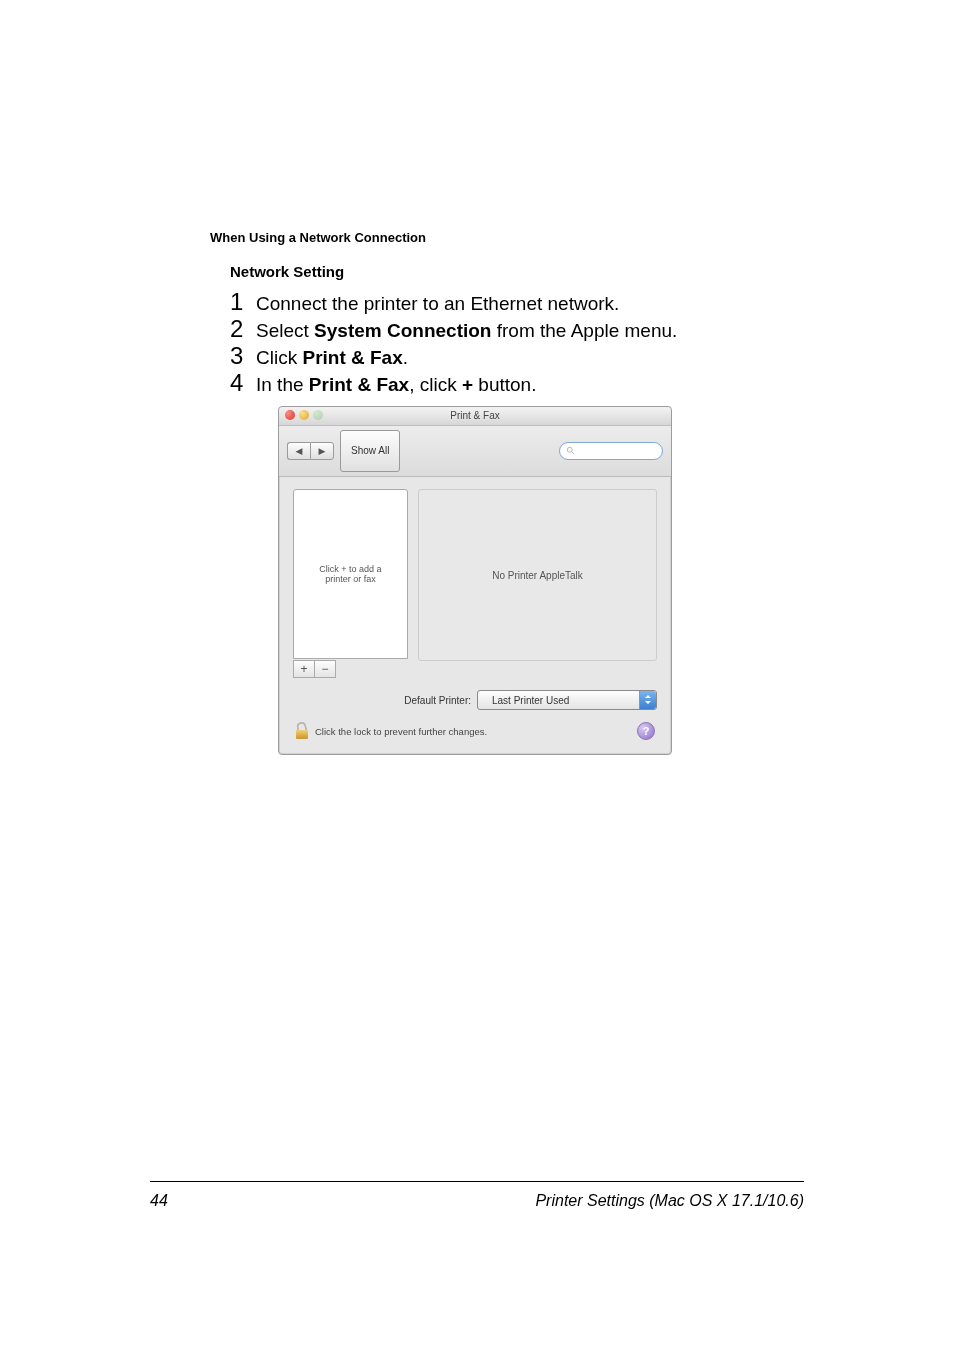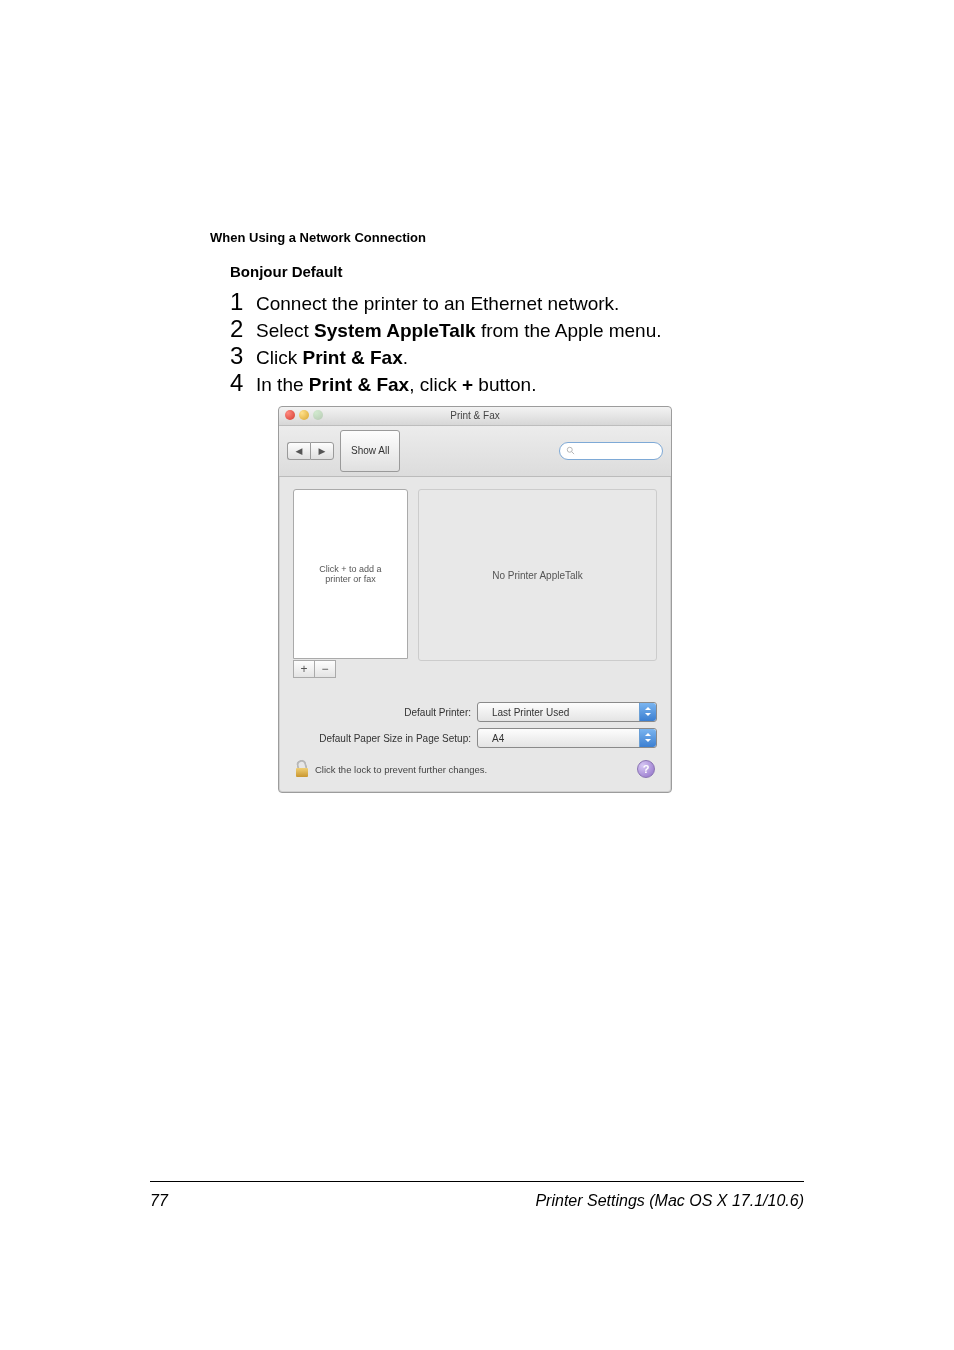--- a/index.html
+++ b/index.html
@@ -172,21 +172,21 @@
   .pm-btn {
     width: 20px; height: 16px;
     border: 1px solid #aaa;
     background: linear-gradient(#fdfdfd,#e4e4e4);
     display:flex; align-items:center; justify-content:center;
     font-size: 12px; color:#555;
   }
   .pm-btn + .pm-btn { border-left: none; }
   
   .defaults {
-    margin-top: 24px;
+    margin-top: 12px;
     font-size: 10px;
   }
   .def-row {
     display:flex; align-items:center;
     margin-bottom: 6px;
     justify-content: flex-start;
   }
   .def-label {
     width: 200px;
     text-align: right;
@@ -284,29 +284,29 @@
   }
   .footer .page-num {
     font-style: italic;
   }
 </style>
 </head>
 <body>
 
 <div class="page">
   <div class="section-heading">When Using a Network Connection</div>
-  <div class="sub-heading">Bonjour Default</div>
+  <div class="sub-heading">Network Setting</div>
   <div class="steps" id="steps-container">
       <div class="step">
         <div class="step-num">1</div>
         <div class="step-text">Connect the printer to an Ethernet network.</div>
       </div>
       <div class="step">
         <div class="step-num">2</div>
-        <div class="step-text">Select <b>System AppleTalk</b> from the Apple menu.</div>
+        <div class="step-text">Select <b>System Connection</b> from the Apple menu.</div>
       </div>
       <div class="step">
         <div class="step-num">3</div>
         <div class="step-text">Click <b>Print &amp; Fax</b>.</div>
       </div>
       <div class="step">
         <div class="step-num">4</div>
         <div class="step-text">In the <b>Print &amp; Fax</b>, click <b>+</b> button.</div>
       </div>
     </div>
@@ -349,38 +349,31 @@
         <div class="pm-btn">−</div>
       </div>
       <div class="defaults">
         <div class="def-row">
           <div class="def-label">Default Printer:</div>
           <div class="def-select">
             <span>Last Printer Used</span>
             <span class="arrows"></span>
           </div>
         </div>
-        <div class="def-row">
-          <div class="def-label">Default Paper Size in Page Setup:</div>
-          <div class="def-select">
-            <span>A4</span>
-            <span class="arrows"></span>
-          </div>
-        </div>
       </div>
       <div class="lock-row">
         <div class="lock-left">
           <div class="lock-icon">
             <div class="shackle"></div>
             <div class="pad"></div>
           </div>
           <span>Click the lock to prevent further changes.</span>
         </div>
         <div class="help-btn">?</div>
       </div>
     </div>
   </div>
 </div>
 
 <div class="footer">
-  <span class="page-num">77</span>
+  <span class="page-num">44</span>
   <span>Printer Settings (Mac OS X 17.1/10.6)</span>
 </div>
 
 </body></html>

